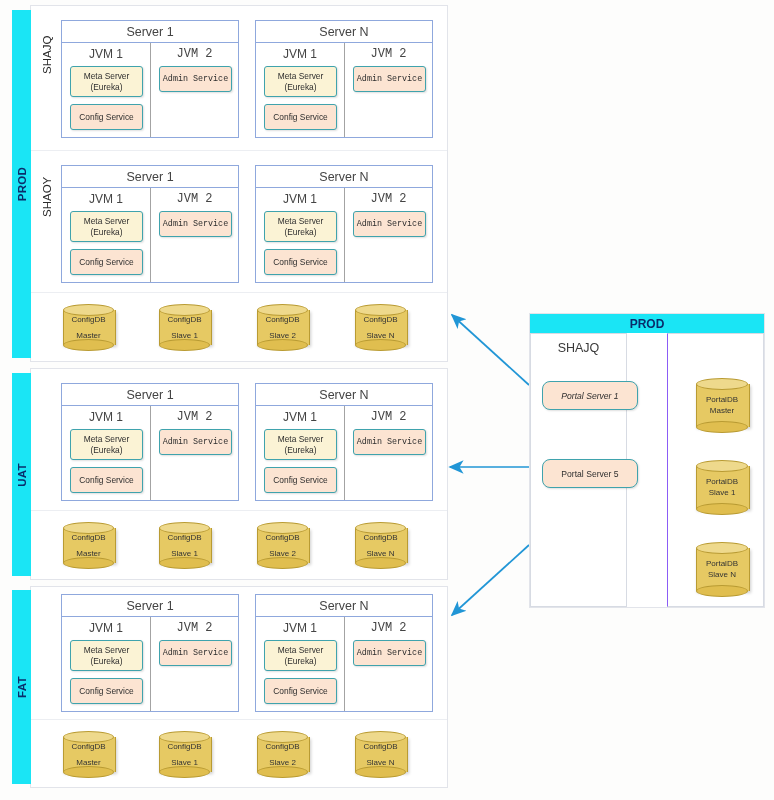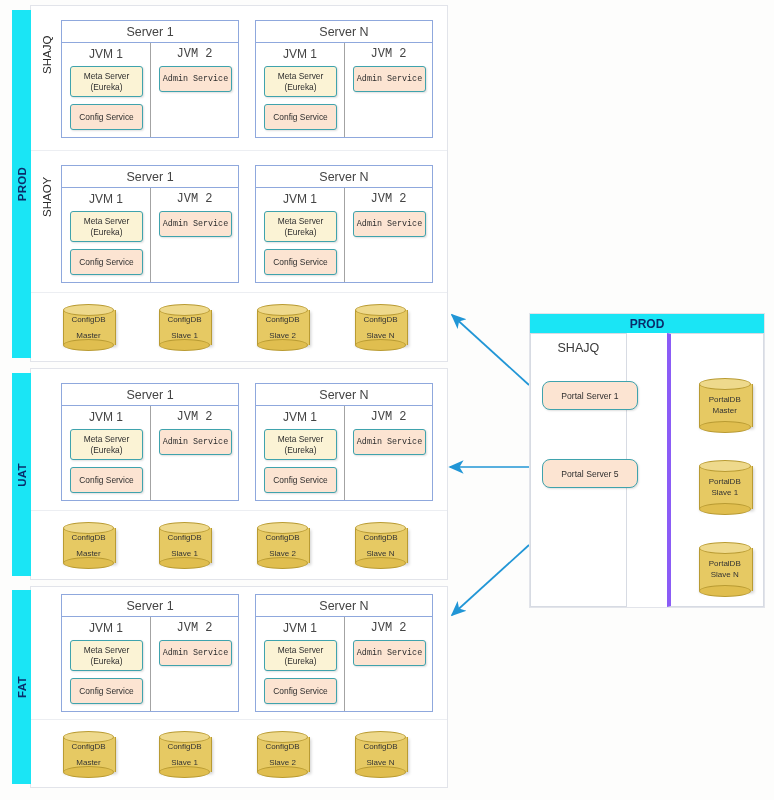--- a/index.html
+++ b/index.html
@@ -135,21 +135,21 @@
   .prod-cols{
     position:absolute;left:0;top:19px;right:0;bottom:0;
     display:flex;
   }
   .prod-col{
     flex:1 1 50%;
     border:1px solid #d7dbe3;
     box-sizing:border-box;
     position:relative;
   }
-  .prod-col + .prod-col{border-left:4px solid #8b5cf6;margin-left:40px;}
+  .prod-col + .prod-col{border-left:1px solid #8b5cf6;margin-left:40px;}
   .shafq-label{
     position:absolute;left:0;right:0;top:7px;
     text-align:center;font-size:12.5px;color:#3a3a3a;
   }
   .portal-srv{
     position:absolute;
     border:1px solid #3fa3ad;
     border-radius:8px;
     background:#fce4d2;
     box-sizing:border-box;
@@ -462,21 +462,21 @@
   </div>
   <div class="env-bar" style="top:590px;height:194px;">
     <div class="env-bar-label">FAT</div>
   </div>
 
   <div class="prod-panel" style="left:529px;top:313px;width:236px;height:295px;">
     <div class="prod-head">PROD</div>
     <div class="prod-cols">
       <div class="prod-col">
         <div class="shafq-label">SHAJQ</div>
-        <div class="portal-srv" style="left:11px;top:47px;width:96px;height:29px;">Portal Server 1</div>
+        <div class="portal-srv" style="left:11px;top:47px;width:96px;height:29px;font-style:italic;">Portal Server 1</div>
         <div class="portal-srv" style="left:11px;top:125px;width:96px;height:29px;">Portal Server 5</div>
       </div>
       <div class="prod-col">
         <div class="cyl" style="left:28px;top:44px;width:52px;height:55px;">
           <div class="body"></div>
             <div class="top"></div>
             <div class="bot"></div>
           <div class="txt" style="line-height:1.35;">
               <span>PortalDB</span>
               <span>Master</span>

